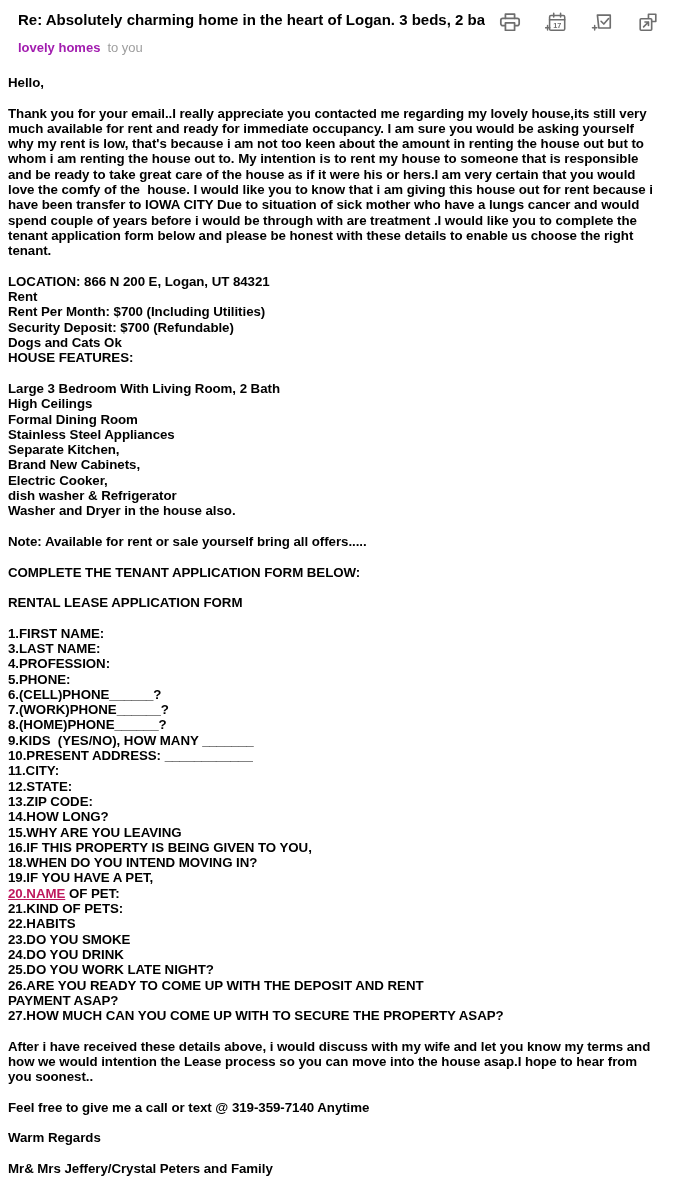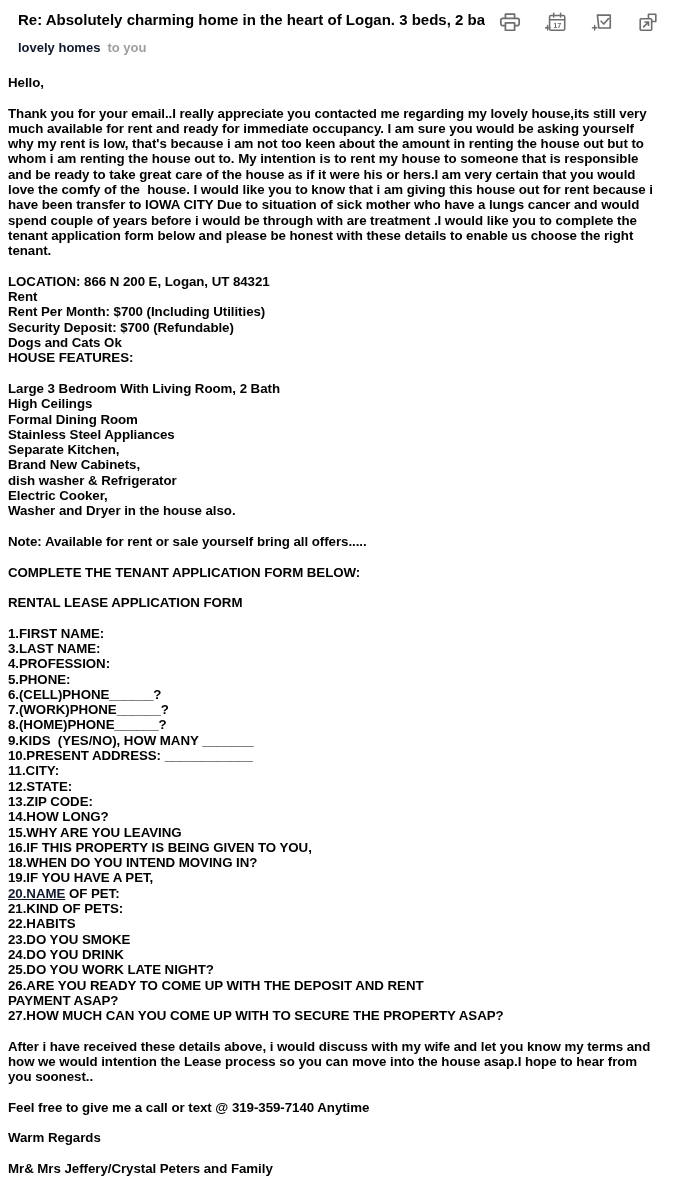--- a/index.html
+++ b/index.html
@@ -32,36 +32,36 @@
     flex: 0 0 auto;
     padding-top: 1px;
   }
   .hicon { width: 22px; height: 22px; color: #6e6e6e; }
   .hicon svg { width: 100%; height: 100%; display: block; }
   .from-row {
     margin-top: 7px;
     font-size: 13px;
     line-height: 16px;
   }
-  .from-name { font-weight: bold; color: #0f172a; }
-  .to-label { color: #9e9e9e; font-weight: bold; margin-left: 7px; }
+  .from-name { font-weight: bold; color: #a21caf; }
+  .to-label { color: #9e9e9e; font-weight: normal; margin-left: 7px; }
 
   .email-body {
     padding: 19px 12px 0 8px;
     font-size: 13.3px;
     font-weight: bold;
     line-height: 15.3px;
     color: #000;
     letter-spacing: -0.05px;
   }
   .block { margin: 0 0 15.3px 0; }
   .block:last-child { margin-bottom: 0; }
   .line { white-space: pre-wrap; min-height: 15.3px; }
   a.link, .link {
-    color: #0f172a;
+    color: #be185d;
     text-decoration: underline;
     cursor: pointer;
     font-weight: bold;
     margin-top: 8px;
   }
 </style>
 </head>
 <body>
 
 <div class="email-header">
@@ -119,22 +119,22 @@
       <div class="line"><span>Dogs and Cats Ok</span></div>
       <div class="line"><span>HOUSE FEATURES:</span></div>
     </div>
     <div class="block">
       <div class="line"><span>Large 3 Bedroom With Living Room, 2 Bath</span></div>
       <div class="line"><span>High Ceilings</span></div>
       <div class="line"><span>Formal Dining Room</span></div>
       <div class="line"><span>Stainless Steel Appliances</span></div>
       <div class="line"><span>Separate Kitchen,</span></div>
       <div class="line"><span>Brand New Cabinets,</span></div>
+      <div class="line"><span>Electric Cooker,</span></div>
       <div class="line"><span>dish washer &amp; Refrigerator</span></div>
-      <div class="line"><span>Electric Cooker,</span></div>
       <div class="line"><span>Washer and Dryer in the house also.</span></div>
     </div>
     <div class="block">
       <div class="line"><span>Note: Available for rent or sale yourself bring all offers.....</span></div>
     </div>
     <div class="block">
       <div class="line"><span>COMPLETE THE TENANT APPLICATION FORM BELOW:</span></div>
     </div>
     <div class="block">
       <div class="line"><span>RENTAL LEASE APPLICATION FORM</span></div>

